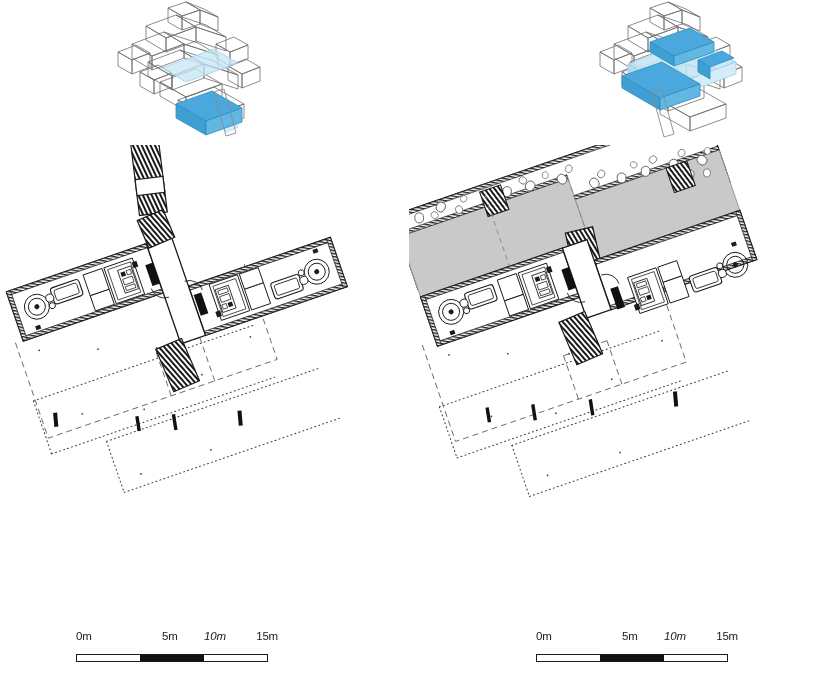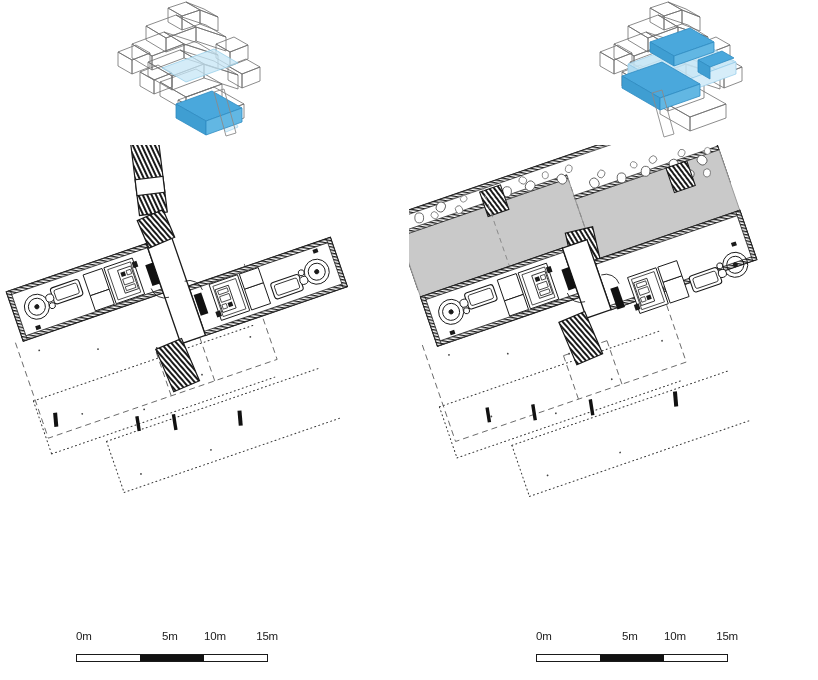--- a/index.html
+++ b/index.html
@@ -63,21 +63,21 @@
     position: absolute;
     bottom: 0;
     font-size: 11.5px;
     color: #1a1a1a;
     font-family: "Liberation Sans", sans-serif;
     letter-spacing: -0.2px;
     white-space: nowrap;
   }
   .sl0  { left: 0; }
   .sl5  { left: 65px; margin-left: 21px; }
-  .sl10 { left: 128px; }
+  .sl10 { left: 128px; font-style: italic; }
   .sl15 { left: 202px; transform: translateX(-100%); }
 
   .scale-track {
     position: absolute;
     left: 0;
     bottom: 0;
     width: 192px;
     height: 8px;
     border: 1px solid #1a1a1a;
     box-sizing: border-box;

